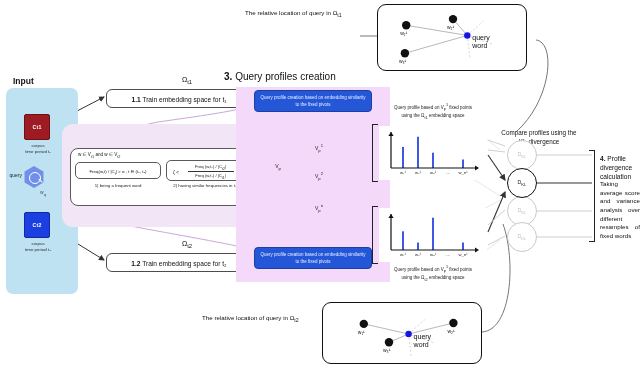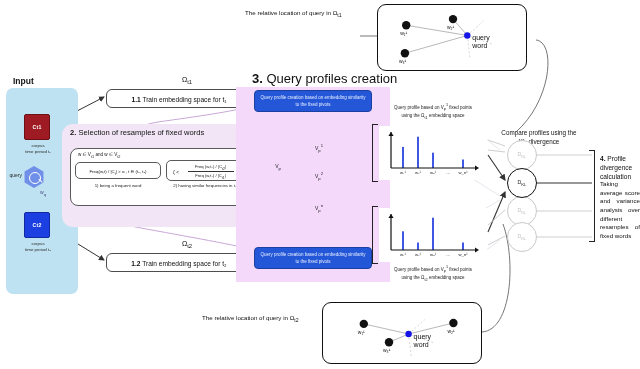--- a/index.html
+++ b/index.html
@@ -72,21 +72,21 @@
   .step-11{left:106px;top:89px;width:146px;height:19px;}
   .step-12{left:106px;top:253px;width:146px;height:19px;}
   .step-txt{position:absolute;left:0;right:0;top:5.5px;text-align:center;font-size:6.6px;color:#111;}
   .step-txt b{font-weight:bold;}
   .omega-lbl{font-size:7px;color:#111;}
   .om-t1{left:182px;top:76px;}
   .om-t2{left:182px;top:240px;}
 
   
   .sec3-bg{left:236px;top:87px;width:154px;height:195px;background:#f4d9fb;}
-  .sec3-title{left:252px;top:71px;font-size:13px;font-weight:bold;color:#111;}
+  .sec3-title{left:224px;top:71px;font-size:10px;font-weight:bold;color:#111;}
   .sec3-title span{font-weight:normal;}
   .qp-box{background:#2357d8;border:1px solid #1b40a0;border-radius:4px;}
   .qp-1{left:254px;top:90px;width:118px;height:22px;}
   .qp-2{left:254px;top:247px;width:118px;height:22px;}
   .qp-txt{position:absolute;left:4px;right:4px;top:4px;text-align:center;
      font-size:4.5px;color:#e8eeff;line-height:1.45;}
 
   
   .chart-card{background:#fff;}
   .chart-1{left:379px;top:126px;width:108px;height:54px;}
@@ -232,24 +232,20 @@
   <div class="abs cap cap-t2">corpus<br>time period t₂</div>
 
   <div class="abs query-hex">
     <span class="ring"></span>
     <span class="stem"></span>
   </div>
   <div class="abs query-lbl">query</div>
   <div class="abs query-sub">w<sub>q</sub></div>
 
   <div class="abs sec2-bg"></div>
-  <div class="abs sec2-title">
-    <b>2.</b>
-    <span>Selection of resamples of fixed words</span>
-  </div>
 
   <div class="abs cond-outer"></div>
   <div class="abs cond-head">w ∈ V<sub>t1</sub> and w ∈ V<sub>t2</sub></div>
 
   <div class="abs cond-box cond-a">
     <span class="cond-a-txt">Freq(w,t) / |C<sub>t</sub>| &gt; α , t ∈ (t₁, t₂)</span>
   </div>
   <div class="abs cond-foot cond-foot-a">1) being a frequent word</div>
 
   <div class="abs cond-box cond-b">

